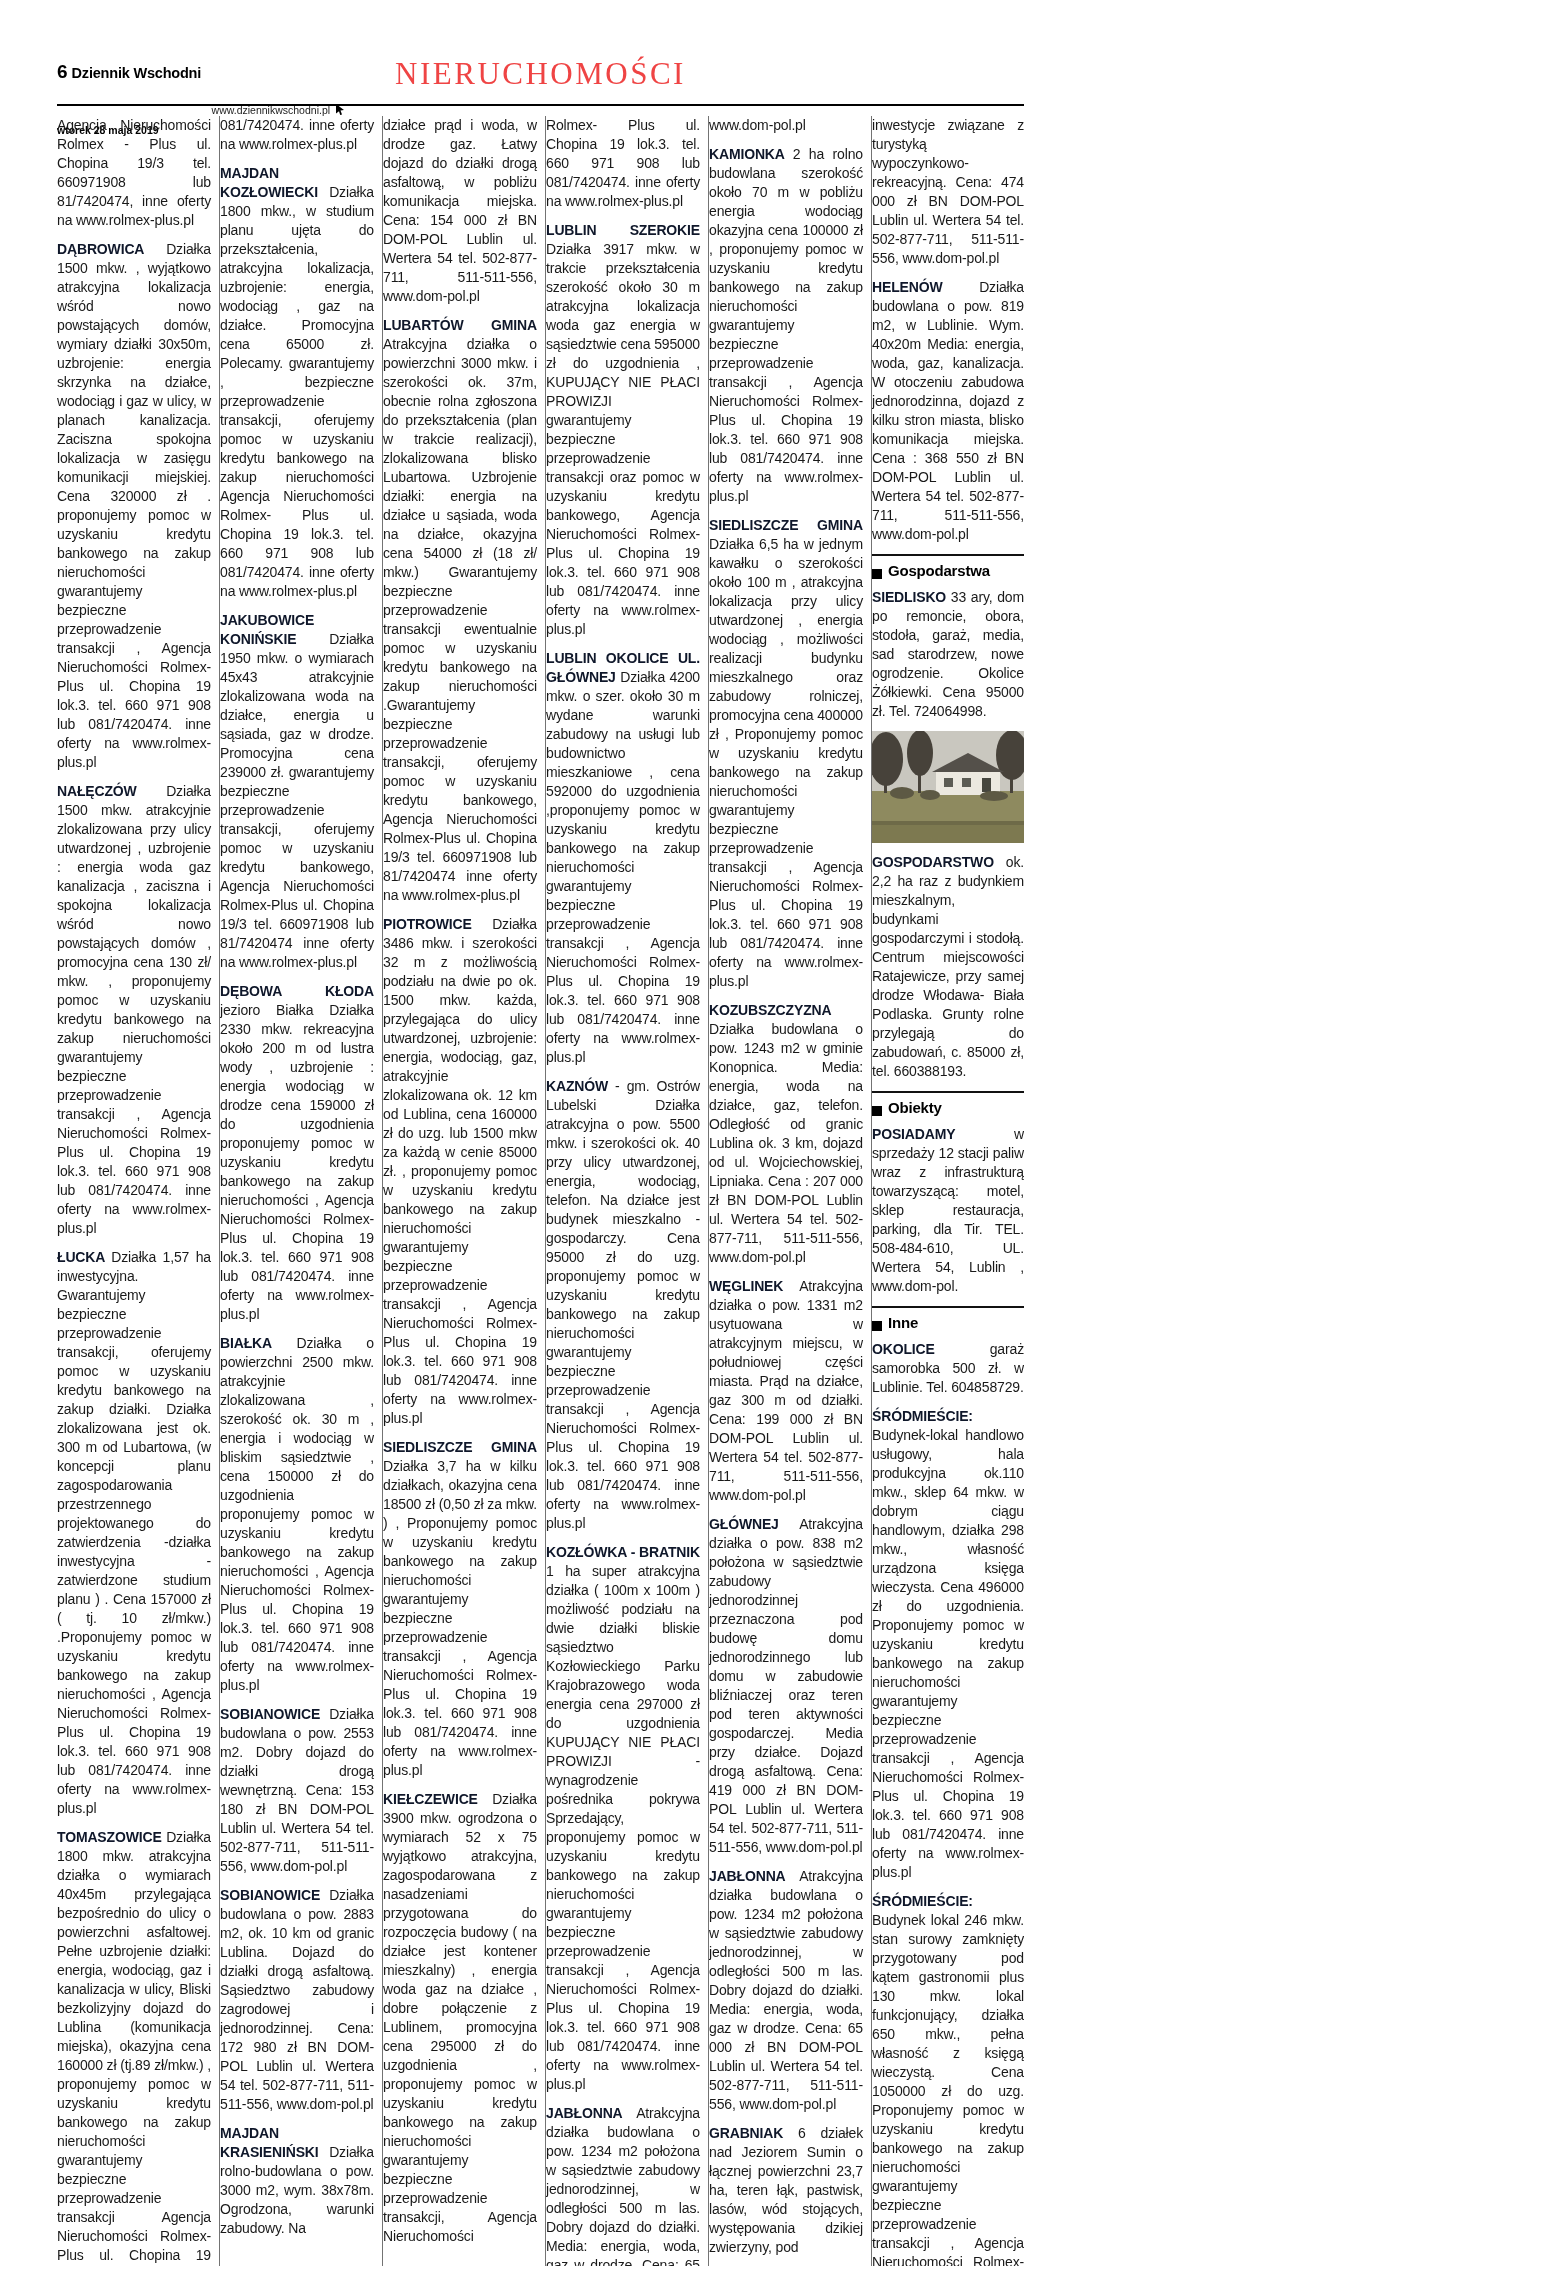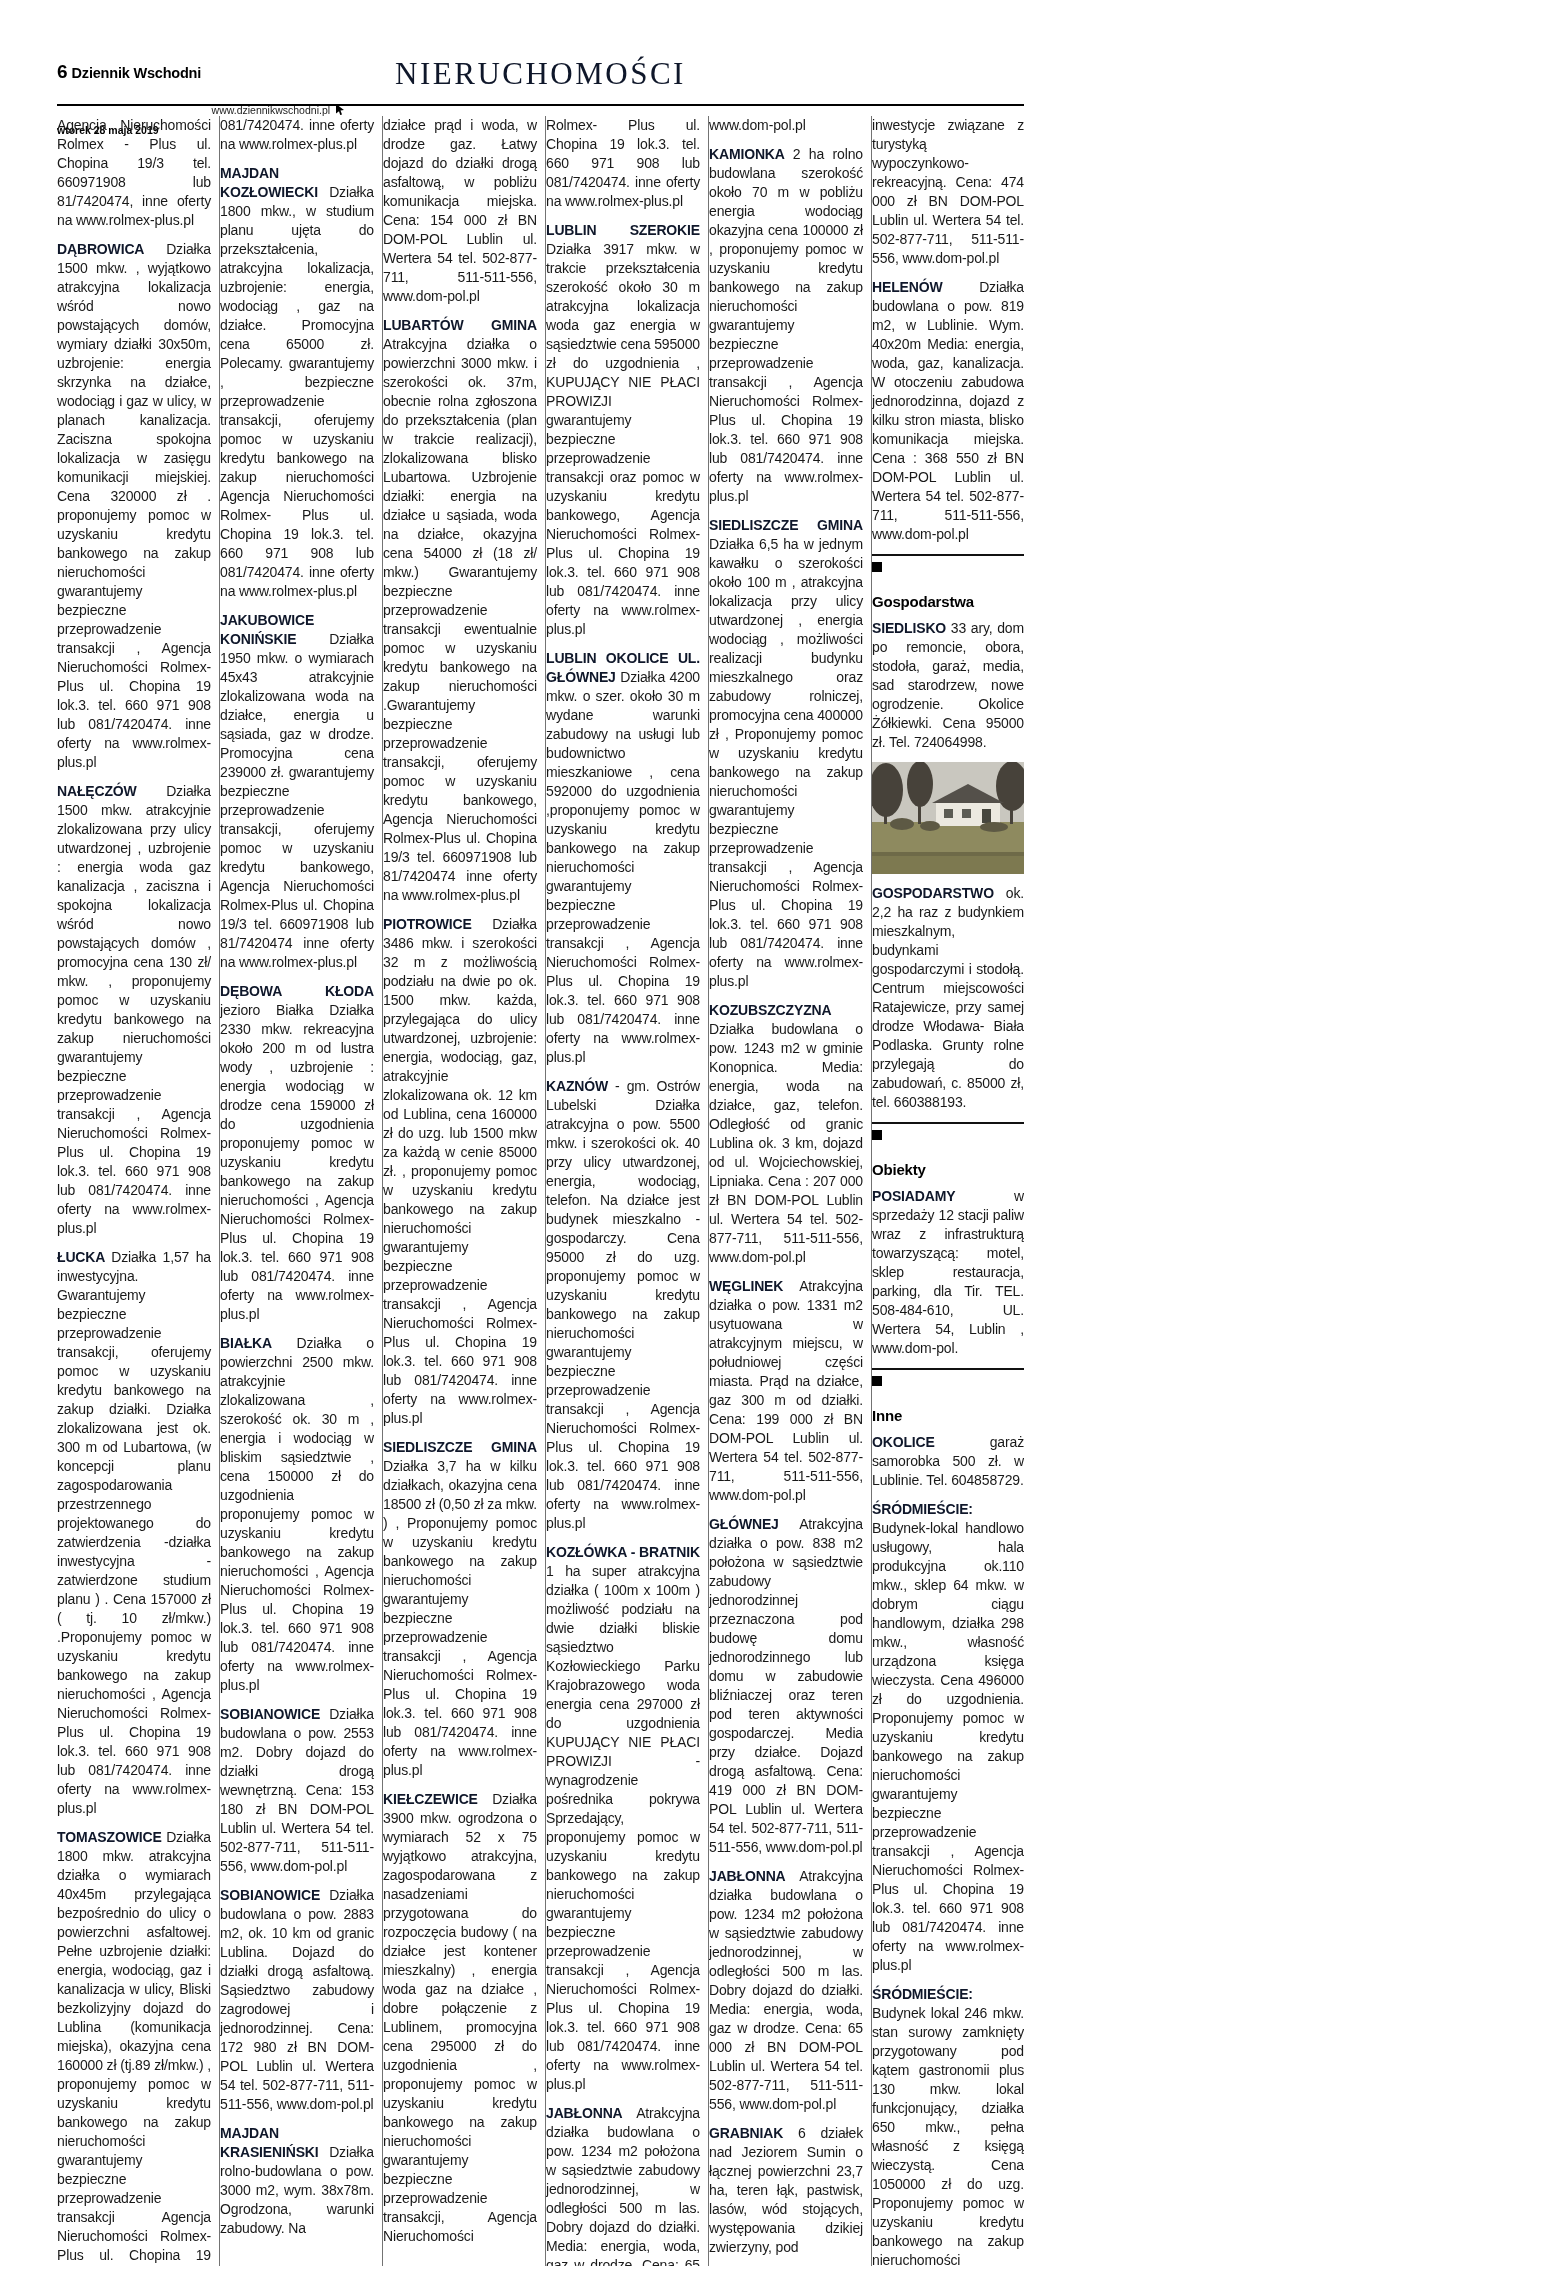--- a/index.html
+++ b/index.html
@@ -22,21 +22,21 @@
   .date-line { font-weight: bold; color: #000; margin-top: 40px; }
   .site-url { color: #222; padding-left: 48px; }
   .cursor-ic { display: inline-block; margin-left: 1px; }
 
   .section-title {
     position: absolute; left: 57px; top: 56px; width: 967px;
     margin: 0; text-align: center;
     font-family: "Liberation Serif", serif;
     font-weight: normal;
     font-size: 31px; letter-spacing: 2.5px;
-    color: #0f172a;
+    color: #ef4444;
   }
   .header-rule {
     position: absolute; left: 57px; top: 104px;
     width: 967px; height: 2px; background: #000;
   }
 
   
   .columns {
     position: absolute; left: 57px; top: 116px;
     width: 967px; height: 2150px;
@@ -56,27 +56,26 @@
     margin: 0 0 10px 0;
     font-size: 14px;
     line-height: 19px;
     letter-spacing: -0.15px;
     text-align: justify;
     color: #191919;
   }
   .ad .head { font-weight: bold; color: #0f172a; }
 
   .section-head {
-    display: flex; align-items: flex-start; gap: 21px;
+    display: flex; align-items: flex-end; gap: 6px;
     border-top: 2px solid #111;
     padding-top: 6px;
     margin: 6px 0 9px 0;
     font-size: 15px; font-weight: bold; color: #000;
     letter-spacing: -0.2px;
-    flex-direction: column;
   }
   .section-head .sq { width: 10px; height: 10px; background: #000; flex: 0 0 10px; }
 
   .photo-wrap { margin: 2px 0 10px 0; width: 152px; height: 112px; overflow: hidden; }
   .photo-wrap svg { display: block; }
 </style>
 </head>
 <body>
 
 <div class="page">

